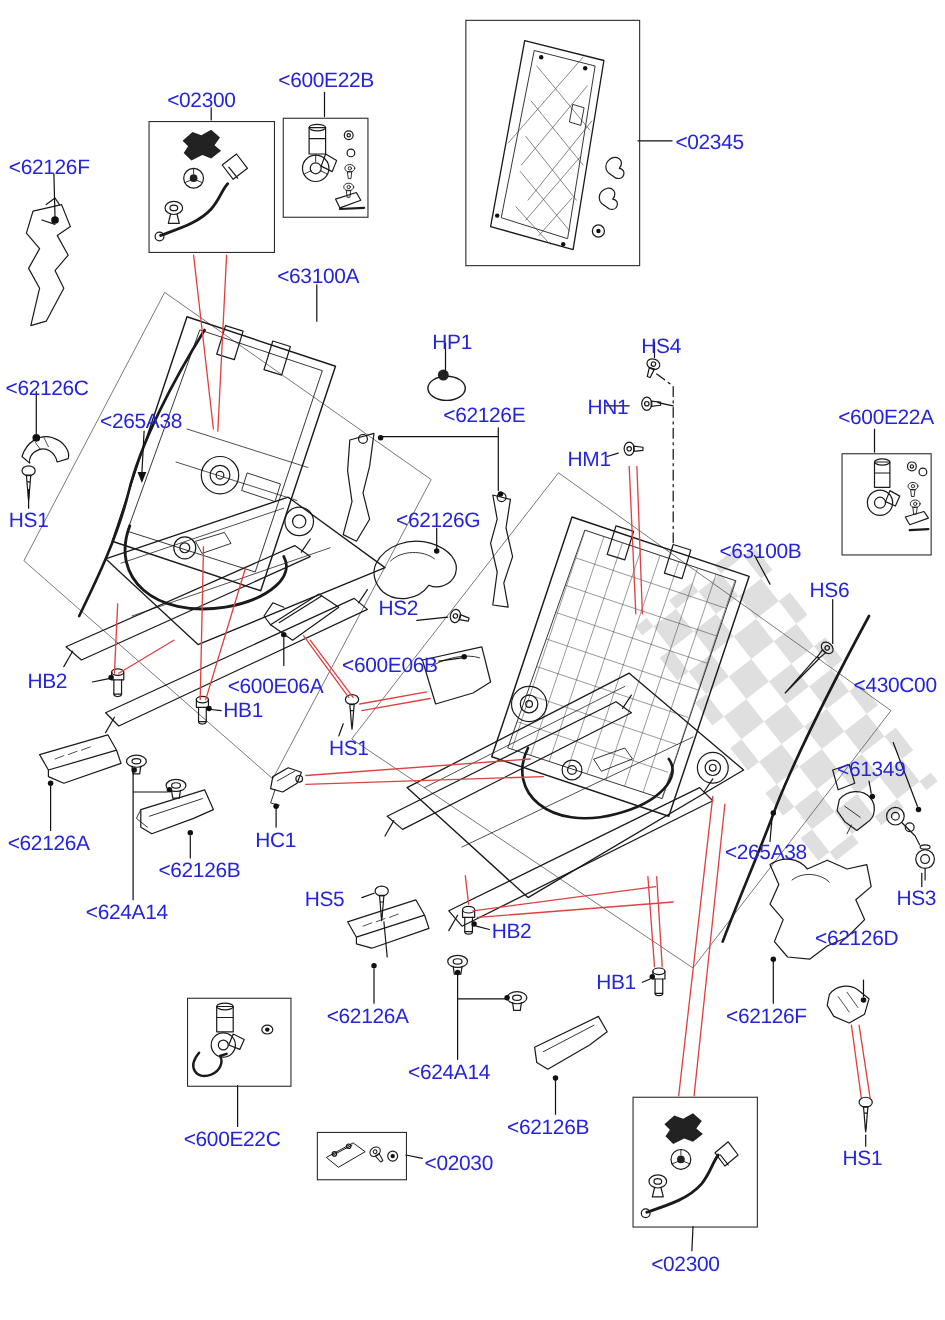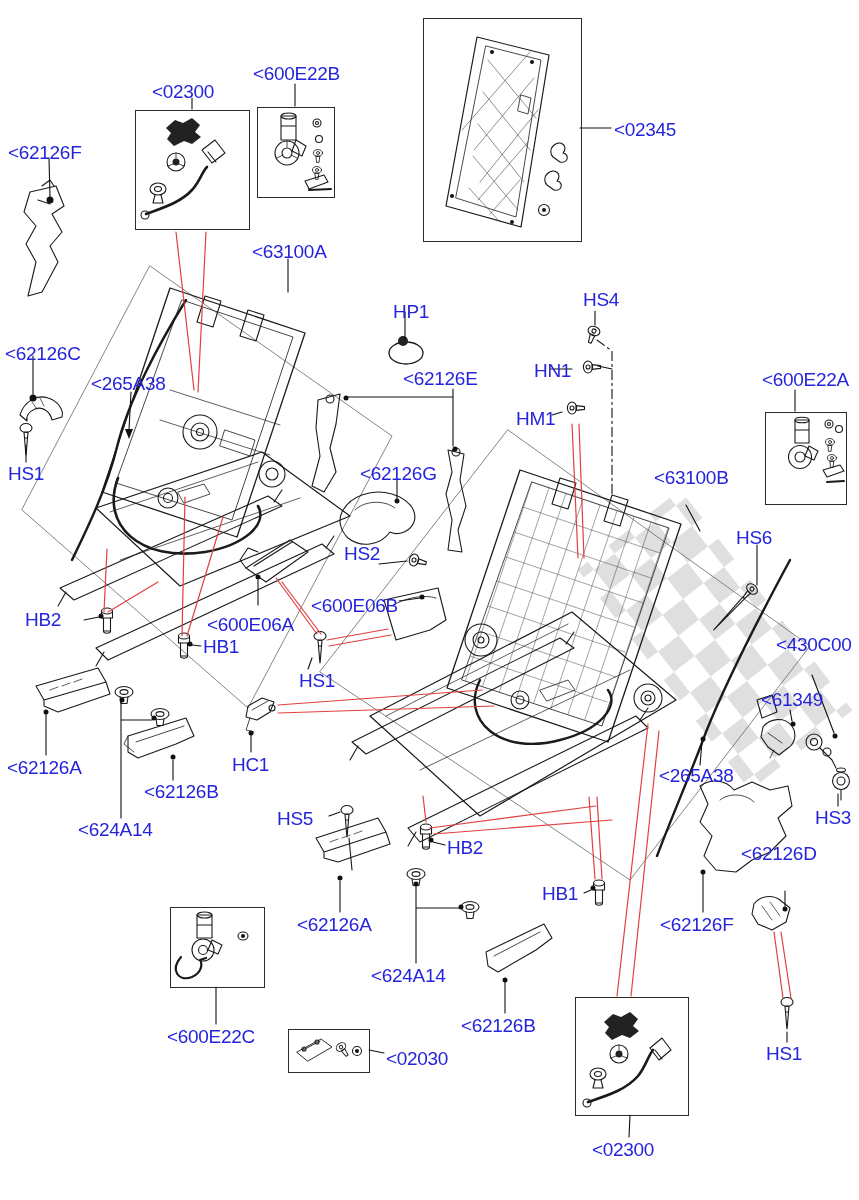--- a/index.html
+++ b/index.html
@@ -419,42 +419,42 @@
 
   <div class="lbl" style="left:8px;top:143px">&lt;62126F</div>
   <div class="lbl" style="left:152px;top:82px">&lt;02300</div>
   <div class="lbl" style="left:253px;top:64px">&lt;600E22B</div>
   <div class="lbl" style="left:614px;top:120px">&lt;02345</div>
   <div class="lbl" style="left:252px;top:242px">&lt;63100A</div>
   <div class="lbl" style="left:5px;top:344px">&lt;62126C</div>
   <div class="lbl" style="left:91px;top:374px">&lt;265A38</div>
   <div class="lbl" style="left:8px;top:464px">HS1</div>
   <div class="lbl" style="left:393px;top:302px">HP1</div>
-  <div class="lbl" style="left:583px;top:290px">HS4</div>
+  <div class="lbl" style="left:583px;top:306px">HS4</div>
   <div class="lbl" style="left:534px;top:361px">HN1</div>
   <div class="lbl" style="left:516px;top:409px">HM1</div>
   <div class="lbl" style="left:403px;top:369px">&lt;62126E</div>
   <div class="lbl" style="left:762px;top:370px">&lt;600E22A</div>
-  <div class="lbl" style="left:654px;top:468px">&lt;63100B</div>
+  <div class="lbl" style="left:654px;top:492px">&lt;63100B</div>
   <div class="lbl" style="left:736px;top:528px">HS6</div>
   <div class="lbl" style="left:360px;top:464px">&lt;62126G</div>
   <div class="lbl" style="left:344px;top:544px">HS2</div>
   <div class="lbl" style="left:207px;top:615px">&lt;600E06A</div>
   <div class="lbl" style="left:311px;top:596px">&lt;600E06B</div>
   <div class="lbl" style="left:25px;top:610px">HB2</div>
   <div class="lbl" style="left:203px;top:637px">HB1</div>
   <div class="lbl" style="left:299px;top:671px">HS1</div>
   <div class="lbl" style="left:7px;top:758px">&lt;62126A</div>
   <div class="lbl" style="left:144px;top:782px">&lt;62126B</div>
   <div class="lbl" style="left:78px;top:820px">&lt;624A14</div>
   <div class="lbl" style="left:232px;top:755px">HC1</div>
   <div class="lbl" style="left:277px;top:809px">HS5</div>
   <div class="lbl" style="left:447px;top:838px">HB2</div>
   <div class="lbl" style="left:542px;top:884px">HB1</div>
-  <div class="lbl" style="left:776px;top:635px">&lt;430C00</div>
+  <div class="lbl" style="left:776px;top:614px">&lt;430C00</div>
   <div class="lbl" style="left:761px;top:690px">&lt;61349</div>
   <div class="lbl" style="left:659px;top:766px">&lt;265A38</div>
   <div class="lbl" style="left:815px;top:808px">HS3</div>
   <div class="lbl" style="left:741px;top:844px">&lt;62126D</div>
   <div class="lbl" style="left:660px;top:915px">&lt;62126F</div>
   <div class="lbl" style="left:297px;top:915px">&lt;62126A</div>
   <div class="lbl" style="left:371px;top:966px">&lt;624A14</div>
   <div class="lbl" style="left:461px;top:1016px">&lt;62126B</div>
   <div class="lbl" style="left:167px;top:1027px">&lt;600E22C</div>
   <div class="lbl" style="left:386px;top:1049px">&lt;02030</div>

